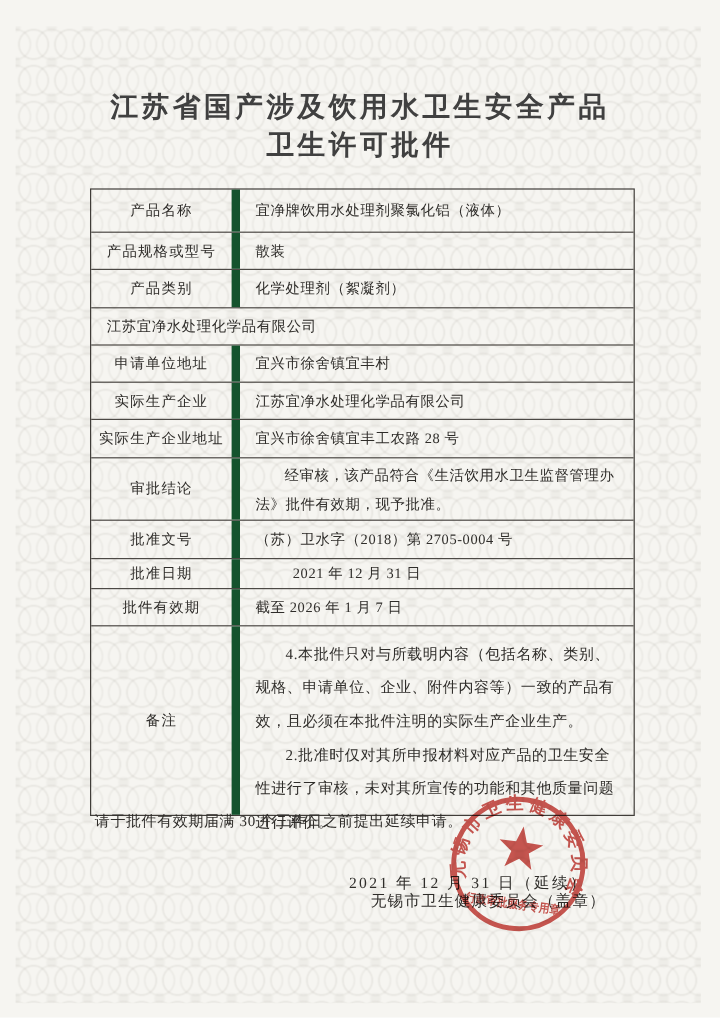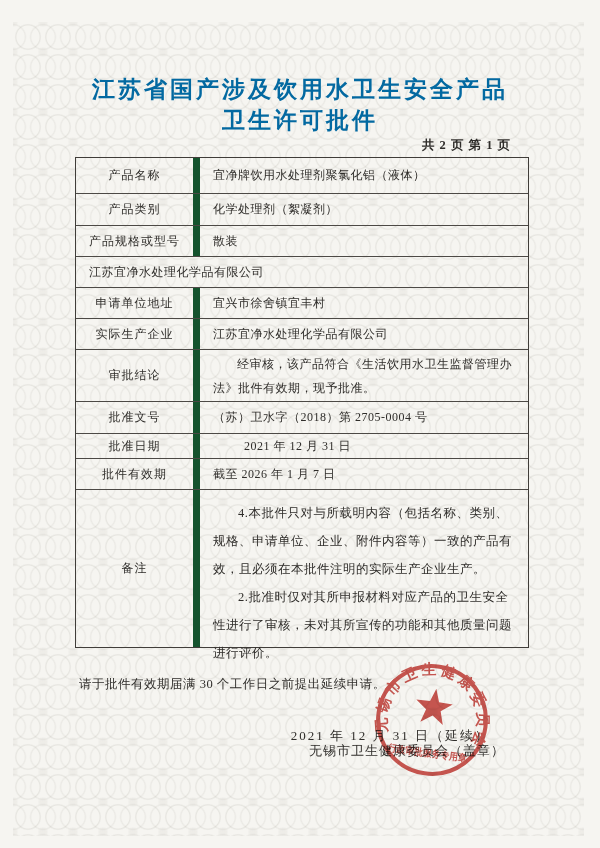--- a/index.html
+++ b/index.html
@@ -16,21 +16,21 @@
     background-image:
       radial-gradient(circle, rgba(168,165,155,0) 52%, rgba(168,165,155,0.20) 57%, rgba(168,165,155,0) 64%),
       radial-gradient(circle, rgba(168,165,155,0.10) 16%, rgba(168,165,155,0) 26%),
       radial-gradient(circle, rgba(168,165,155,0) 52%, rgba(168,165,155,0.14) 58%, rgba(168,165,155,0) 65%);
     background-size:30px 30px,30px 30px,30px 30px;
     background-position:0 0,15px 15px,15px 0;
   }
   .content{position:absolute;inset:0;}
   .doc-title{
     position:absolute;top:74px;left:0;width:100%;text-align:center;
-    font-size:23px;font-weight:bold;line-height:31px;letter-spacing:3px;color:#0369a1;
+    font-size:23px;font-weight:bold;line-height:31px;letter-spacing:3px;color:#404040;
   }
   .page-indicator{
     position:absolute;top:137px;left:75px;width:436px;text-align:right;
     font-size:12.5px;font-weight:bold;letter-spacing:1px;
   }
   .cert-table{
     position:absolute;left:75px;top:157px;width:452px;
     border:1.5px solid #403d39;background:transparent;
   }
   .row{display:flex;border-top:1px solid #4c4945;}
@@ -67,45 +67,48 @@
 <div class="doc">
   <div class="watermark"></div>
 
   <div class="content">
 
     <div class="doc-title">
       <div>江苏省国产涉及饮用水卫生安全产品</div>
       <div>卫生许可批件</div>
     </div>
 
-    <div class="page-indicator">共 2 页  第 1 页</div>
 
     <div class="cert-table">
       <div class="row r1">
         <div class="cell-label">产品名称</div>
         <div class="cell-value">宜净牌饮用水处理剂聚氯化铝（液体）</div>
       </div>
+      <div class="row r3">
+        <div class="cell-label">产品规格或型号</div>
+        <div class="cell-value">散装</div>
+      </div>
       <div class="row r2">
         <div class="cell-label">产品类别</div>
         <div class="cell-value">化学处理剂（絮凝剂）</div>
-      </div>
-      <div class="row r3">
-        <div class="cell-label">产品规格或型号</div>
-        <div class="cell-value">散装</div>
       </div>
       <div class="row r4">
         <div class="cell-value">江苏宜净水处理化学品有限公司</div>
       </div>
       <div class="row r5">
         <div class="cell-label">申请单位地址</div>
         <div class="cell-value">宜兴市徐舍镇宜丰村</div>
       </div>
       <div class="row r6">
         <div class="cell-label">实际生产企业</div>
         <div class="cell-value">江苏宜净水处理化学品有限公司</div>
+      </div>
+      <div class="row r7">
+        <div class="cell-label">实际生产企业地址</div>
+        <div class="cell-value">宜兴市徐舍镇宜丰工农路 28 号</div>
       </div>
       <div class="row r8">
         <div class="cell-label">审批结论</div>
         <div class="cell-value block">经审核，该产品符合《生活饮用水卫生监督管理办法》批件有效期，现予批准。</div>
       </div>
       <div class="row r9">
         <div class="cell-label">批准文号</div>
         <div class="cell-value">（苏）卫水字（2018）第 2705-0004 号</div>
       </div>
       <div class="row r10">

